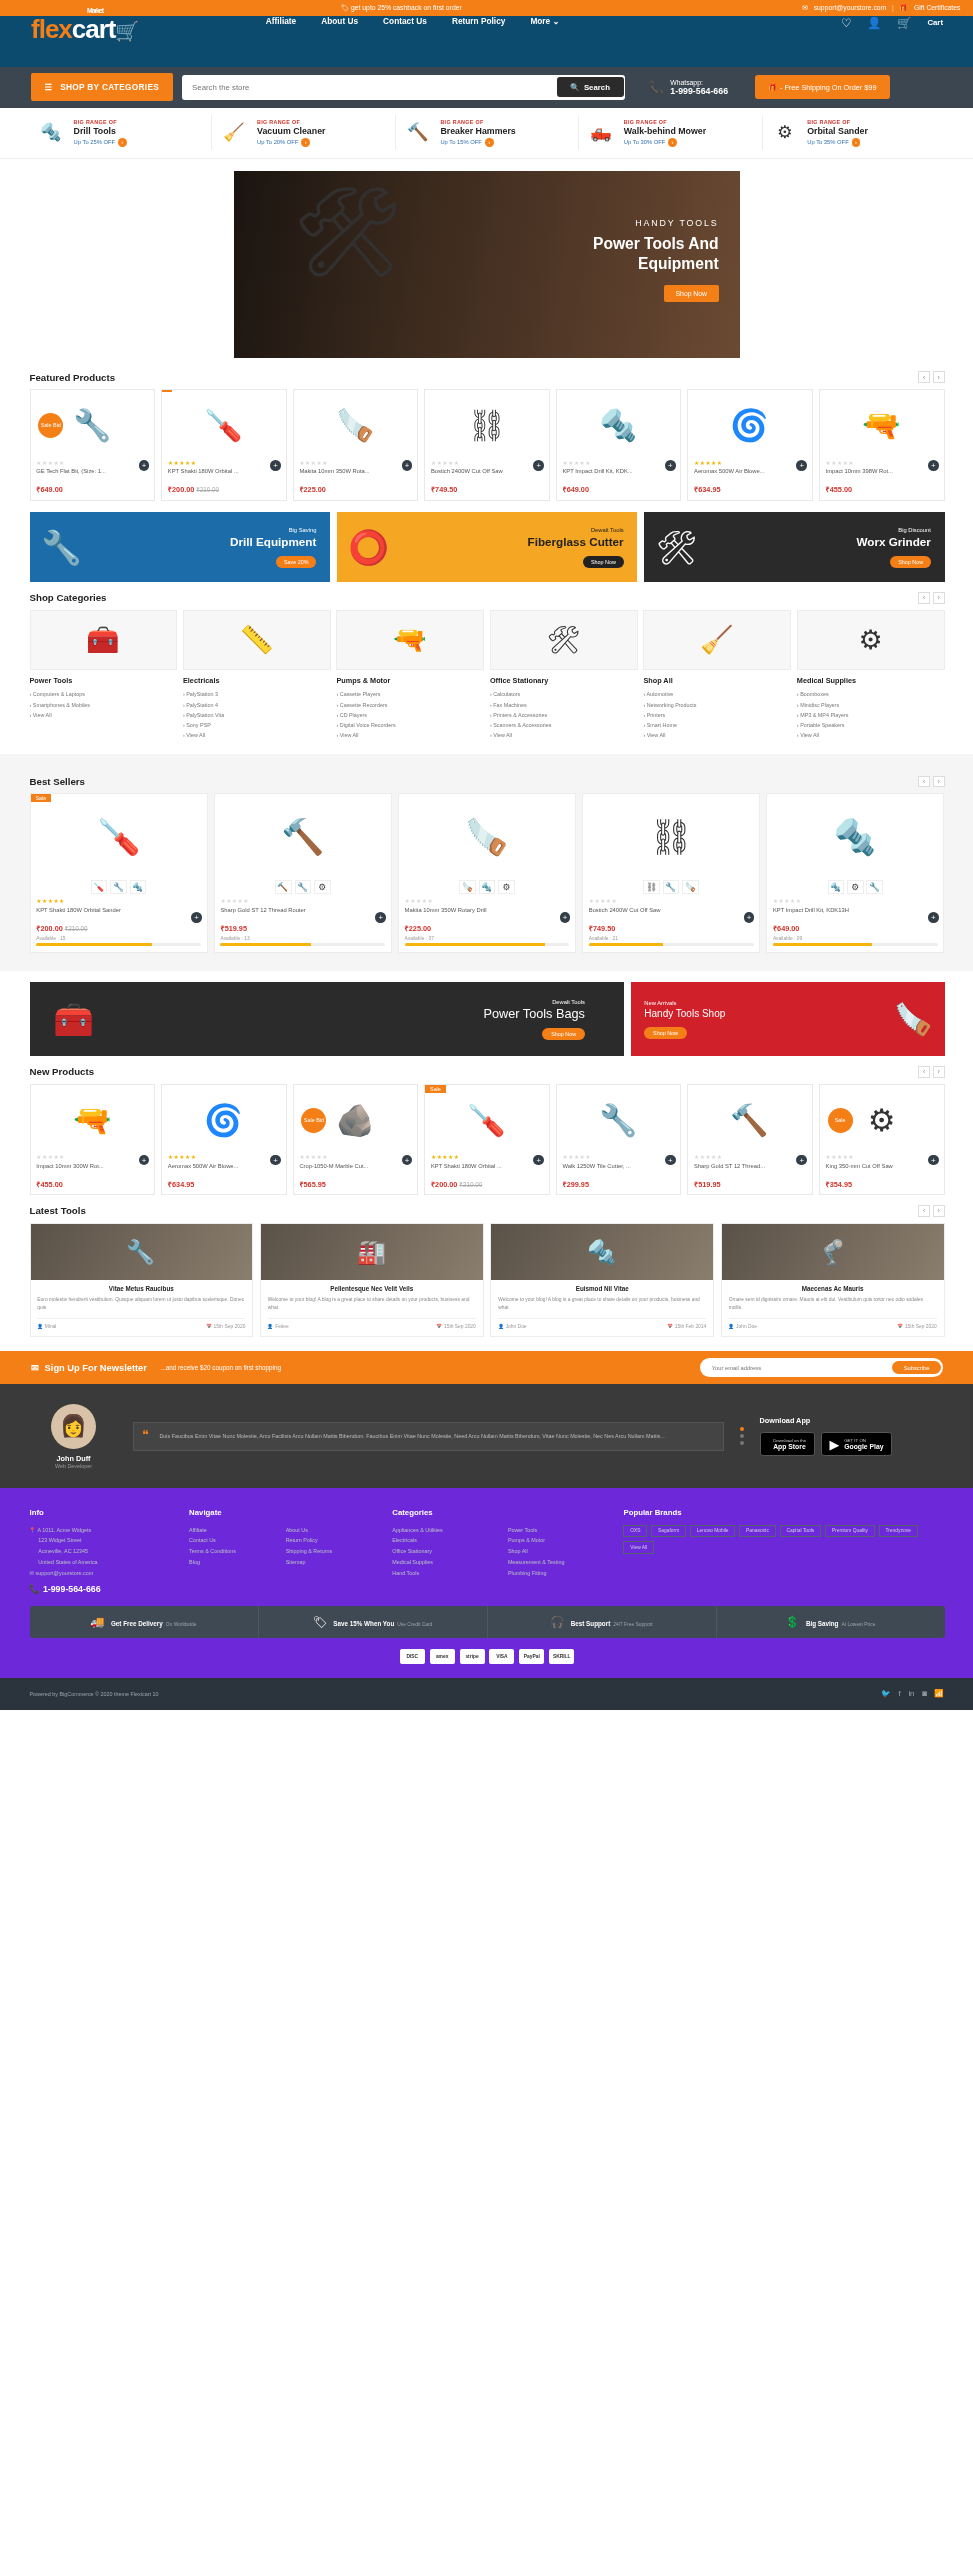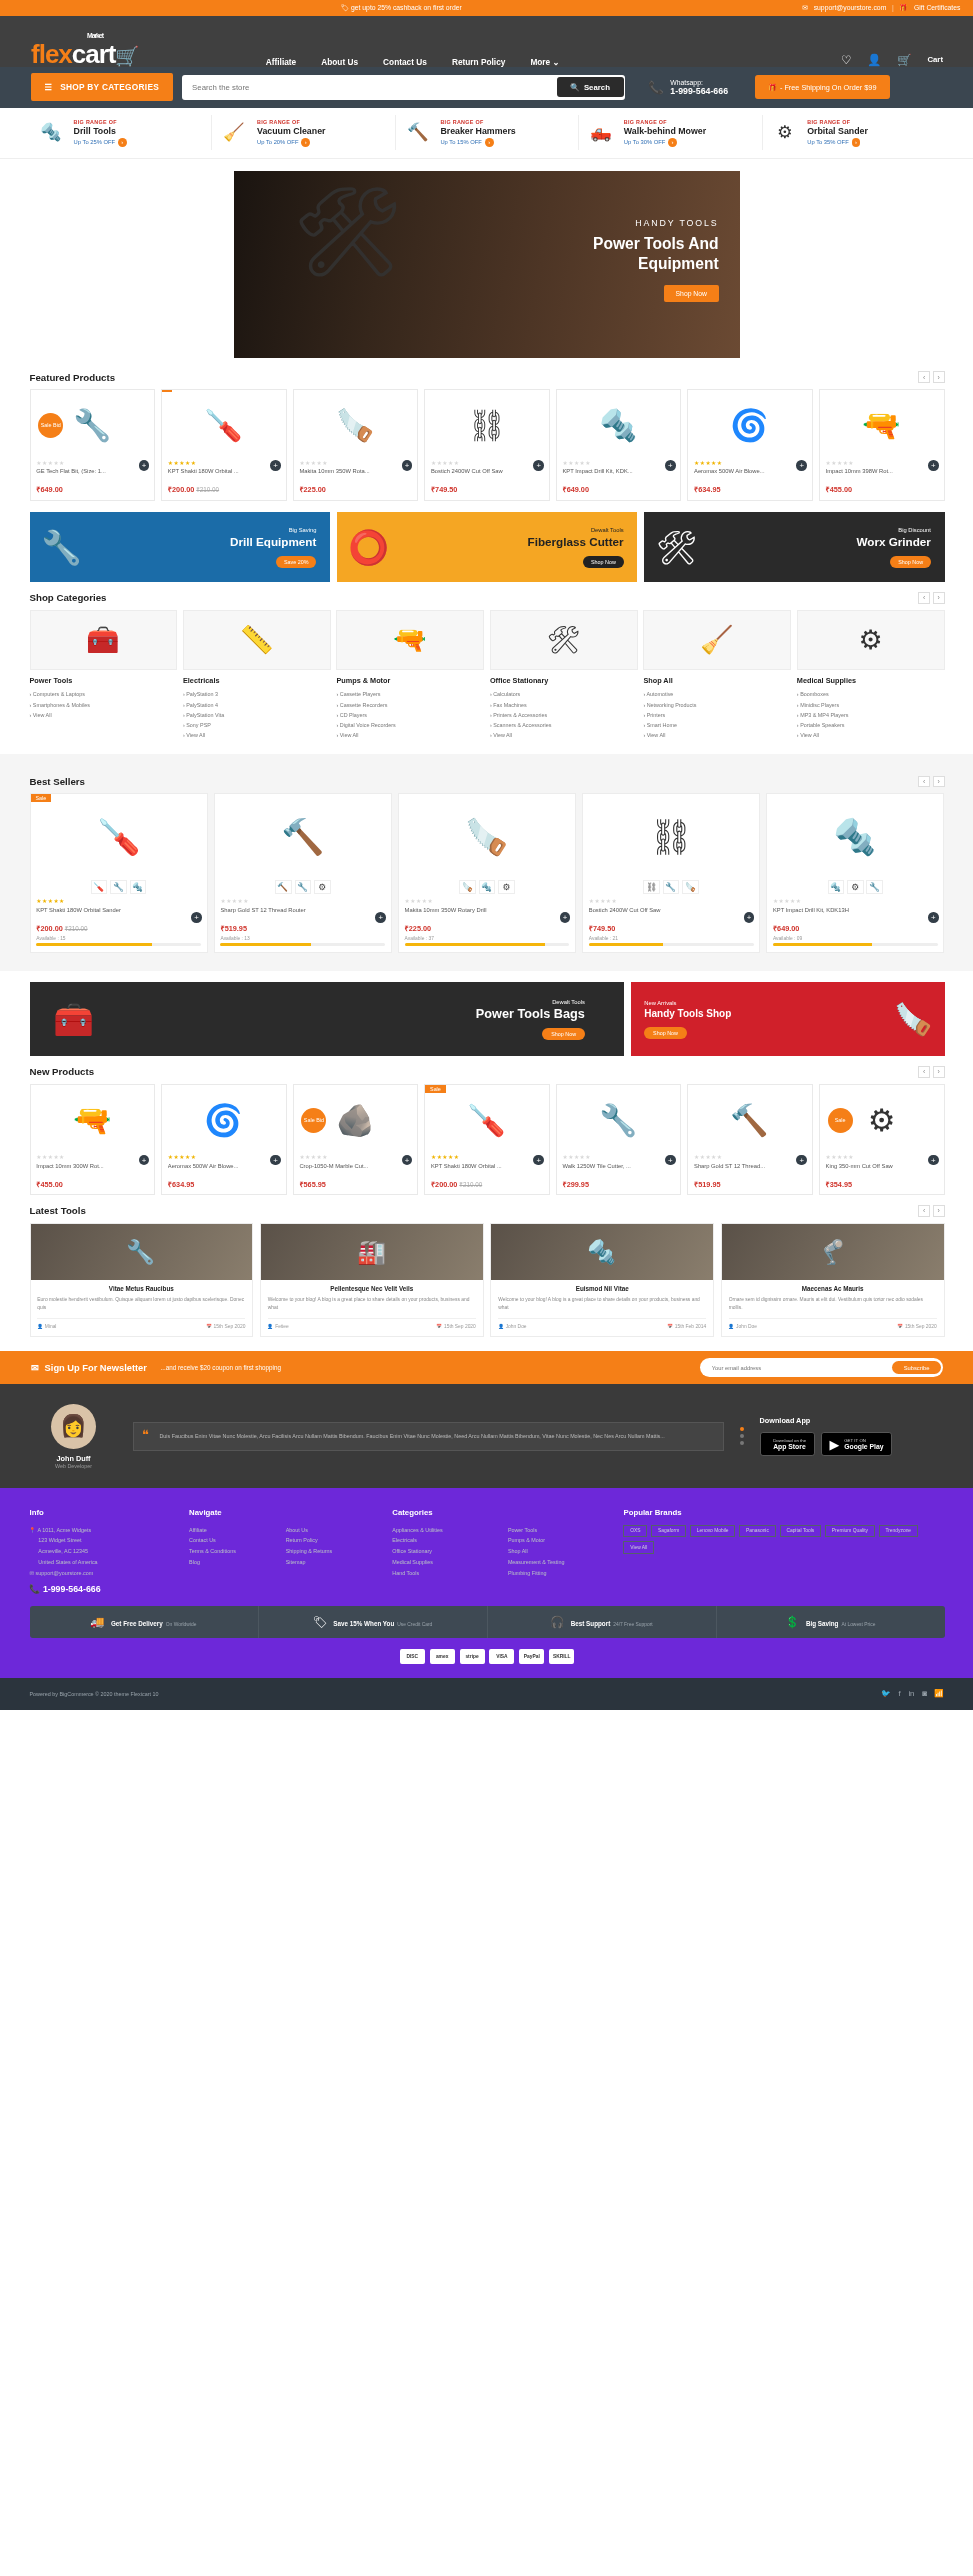--- a/index.html
+++ b/index.html
@@ -7,21 +7,21 @@
   .wrap { width:974px; }
   .container { width:915px; margin:4px auto; }
 
   
   .topbar { background:#f57f17; color:#fff; height:15.6px; display:flex; align-items:center; font-size:6.8px; }
   .topbar .mid { flex:1; text-align:center; }
   .topbar .right { display:flex; gap:5.8px; align-items:center; padding-right:13.6px; }
   .topbar span.sep { opacity:.6; }
 
   
-  .header { background:#404040; height:51px; display:flex; align-items:flex-end; padding:0 31px; }
+  .header { background:#0c4a6e; height:51px; display:flex; align-items:flex-start; padding:0 31px; }
   .logo { font-size:26px; font-weight:bold; color:#fff; line-height:1; position:relative; letter-spacing:-1px;}
   .logo .o { color:#f57f17; }
   .logo .mk { position:absolute; font-size:6.8px; top:-7.8px; left:56px; color:#fff; font-weight:bold; }
   .logo .cartic { font-size:19.5px; }
   .nav { display:flex; gap:25px; margin-left:127px; }
   .nav a { color:#fff; font-size:8.3px; font-weight:bold; text-decoration:none; }
   .hicons { margin-left:auto; display:flex; gap:15.6px; align-items:center; color:#fff; font-size:11.7px; }
   .hicons .cartlbl { font-size:7.8px; font-weight:bold; }
 
   
@@ -96,21 +96,21 @@
   .thumbs { display:flex; gap:2.9px; justify-content:center; margin-top:3.9px;}
   .thumbs div { width:16.6px; height:14.6px; border:1px solid #eee; display:flex; align-items:center; justify-content:center; font-size:8.8px;}
   .avail { font-size:4.9px; color:#999; margin-top:2.9px;}
   .bar { height:2.9px; background:#eee; margin-top:2.9px; border-radius:1.9px; overflow:hidden;}
   .bar i { display:block; height:100%; background:#f5b50a; }
 
   
   .midb { display:flex; gap:6.8px; margin-top:11.7px;}
   .midb .m1 { flex:1.85; background:#2b2b2b; height:74px; position:relative; display:flex; align-items:center; justify-content:flex-end; padding-right:39px; color:#fff;}
   .midb .m2 { flex:1; background:#d0202a; height:74px; position:relative; display:flex; align-items:center; padding-left:13.6px; color:#fff;}
-  .midb .kk { font-size:5.8px; } .midb .tt { font-size:12.7px; font-weight:bold; margin:1.9px 0 5.8px;}
+  .midb .kk { font-size:5.8px; } .midb .tt { font-size:12.7px; font-weight:normal; margin:1.9px 0 5.8px;}
   .midb .bb { font-size:5.4px; background:#f57f17; padding:2.9px 8.8px; border-radius:9.7px; display:inline-block;}
 
   
   .blogrow { display:flex; gap:6.8px; }
   .bl { flex:1; border:1px solid #ececec; background:#fff; }
   .bl .ph { height:56px; background:linear-gradient(120deg,#5a5148,#8a7e6d); display:flex;align-items:center;justify-content:center;font-size:23.4px;}
   .bl .bd { padding:5.8px 6.8px 7.8px; }
   .bl h4 { font-size:6.3px; color:#222; text-align:center; margin-bottom:3.9px;}
   .bl p { font-size:4.9px; color:#888; line-height:1.6; }
   .bl .meta { display:flex; justify-content:space-between; font-size:4.9px; color:#999; margin-top:5.8px; border-top:1px solid #f0f0f0; padding-top:3.9px;}

